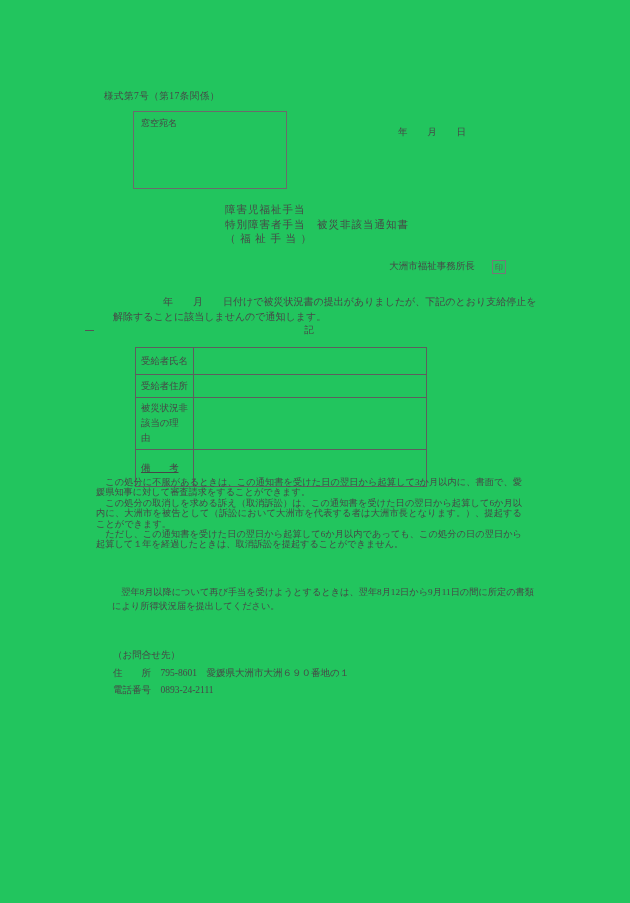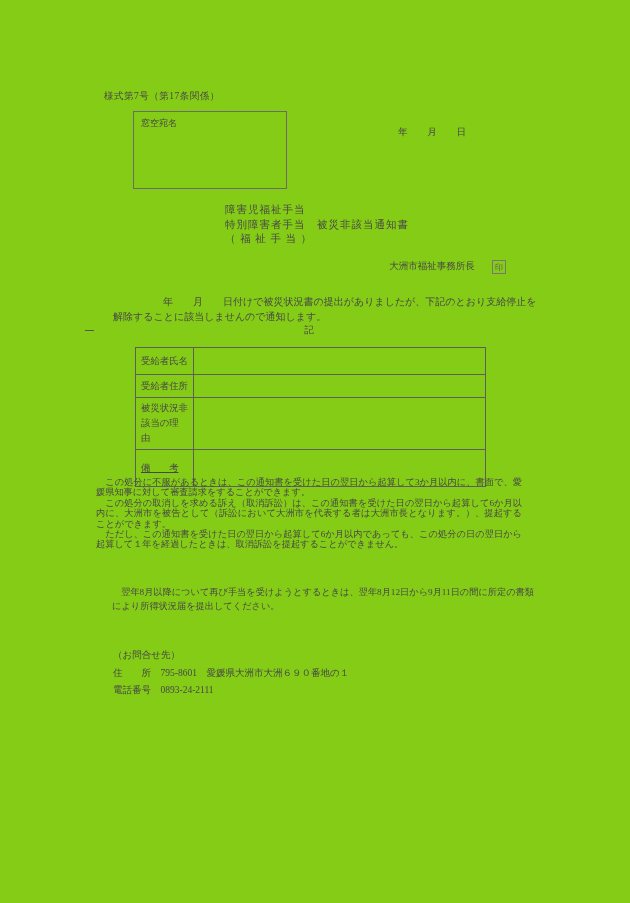--- a/index.html
+++ b/index.html
@@ -1,20 +1,20 @@
 <!DOCTYPE html>
 <html><head>
 <meta charset="utf-8">
 <style>
   * { margin:0; padding:0; box-sizing:border-box; }
   html,body { width:630px; height:903px; }
   body { background:#f4f4f2; }
   .page {
     position:relative; width:630px; height:903px;
-    background:#84cc16;
+    background:#22c55e;
     font-family:"Liberation Serif","DejaVu Serif",serif;
     color:#474747;
   }
   .form-number { position:absolute; left:104px; top:90px; font-size:9.5px; letter-spacing:0.5px; }
   .address-box {
     position:absolute; left:133px; top:111px; width:154px; height:78px;
     border:1px solid #6b6b6b; padding:5px 7px; font-size:9px;
   }
   .date-line {
     position:absolute; left:398px; top:126px; width:68px;
@@ -24,21 +24,21 @@
   .issuer-line { position:absolute; left:0; top:260px; width:506px; text-align:right; font-size:9.5px; }
   .seal-box {
     display:inline-block; width:14px; height:14px; margin-left:15px;
     border:1px solid #777; font-size:8px; line-height:13px; text-align:center;
     vertical-align:middle; color:#5a5a5a;
   }
   .intro { position:absolute; left:113px; top:295px; width:424px; font-size:10px; line-height:14.5px;font-family:Liberation Serif, serif; }
   .ki-heading { position:absolute; left:113px; top:324px; width:392px; text-align:center; font-size:9.5px; }
   .fold-mark { position:absolute; left:85px; top:330px; width:9px; height:0; border-top:1.5px solid #555; }
   .info-table {
-    position:absolute; left:135px; top:347px; width:351px;
+    position:absolute; left:135px; top:347px; width:292px;
     border-collapse:collapse; font-size:9.4px;
   }
   .info-table th, .info-table td { border:1px solid #5e5e5e; font-weight:normal; }
   .info-table th {
     width:58px; text-align:left; padding:3px 5px; line-height:15px;
     vertical-align:middle;
   }
   .info-table td { padding:3px 6px; }
   .row-name  th, .row-name  td { height:27px; }
   .row-addr  th, .row-addr  td { height:23px; }

